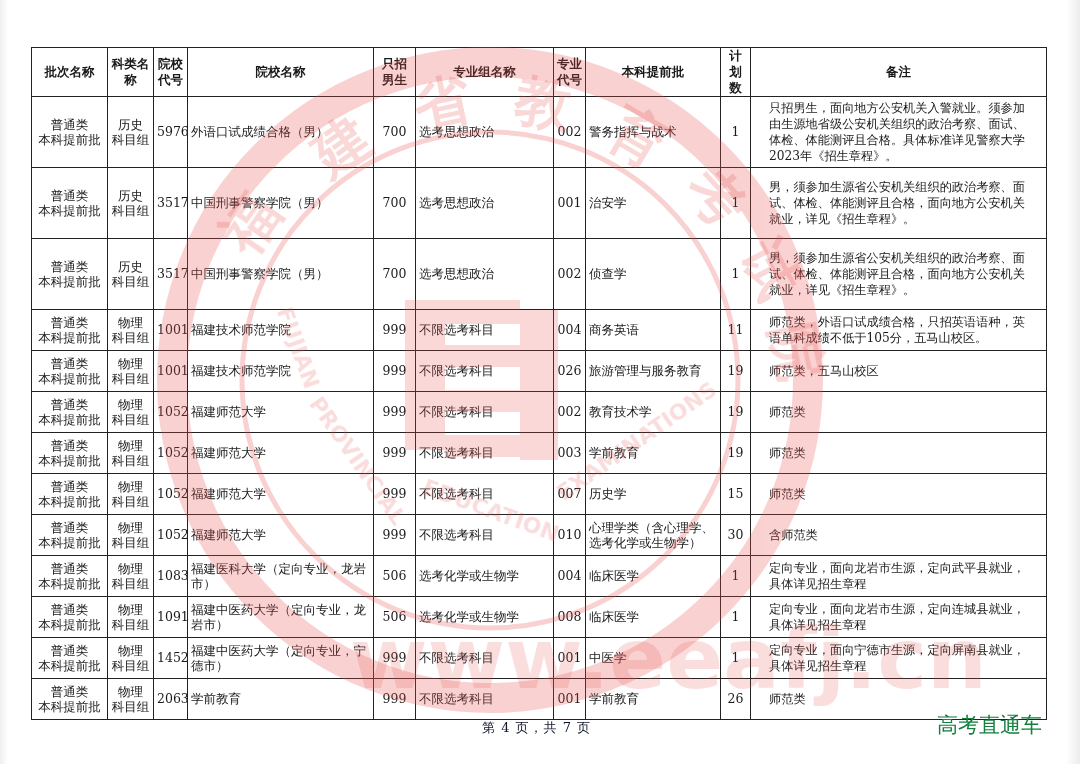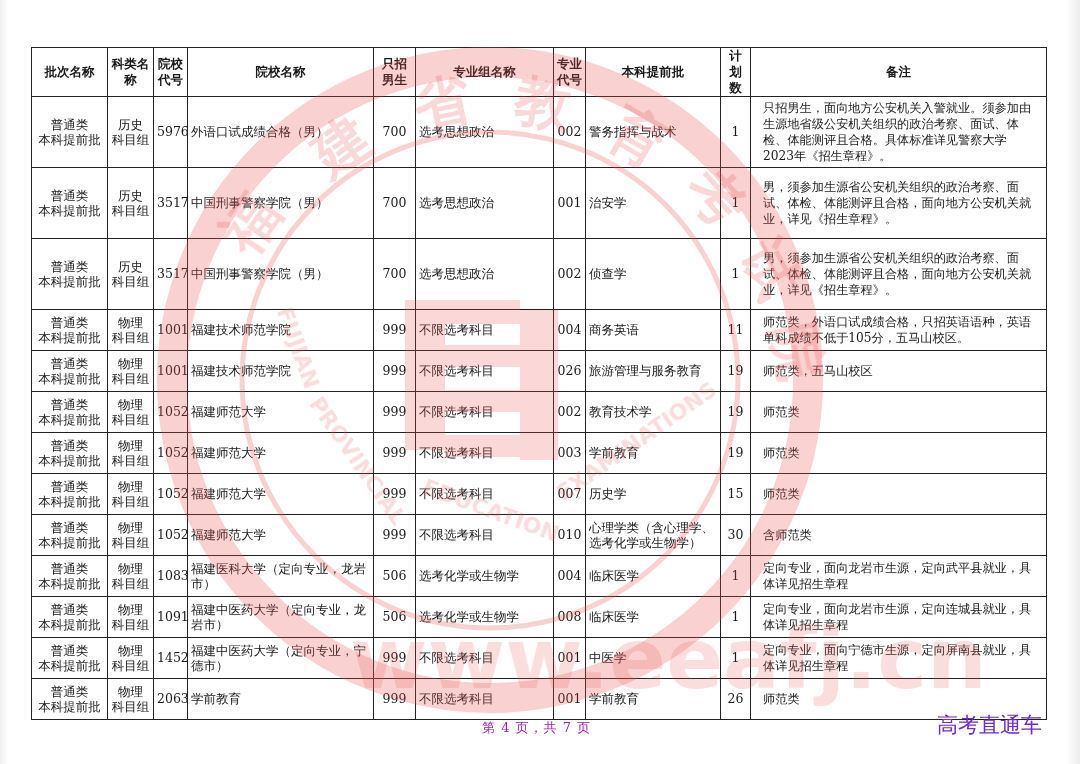--- a/index.html
+++ b/index.html
@@ -16,30 +16,30 @@
     border:1.3px solid #222;
     font-size:12.5px; line-height:15.5px;
     padding:0 3px; vertical-align:middle; overflow:hidden;
   }
   th {
     font-family:"DejaVu Sans","Liberation Sans",sans-serif;
     font-weight:bold; font-size:12.5px; text-align:center; height:46px; line-height:16px;
   }
   td.c { text-align:center; }
   td.l { text-align:left; }
-  td.note { text-align:left; font-size:12.2px; line-height:16px; padding:2px 12px; }
+  td.note { text-align:left; font-size:12.2px; line-height:16px; padding:2px 18px; }
   tr.tall td { height:66px; }
   tr.norm td { height:36px; }
   .footer-page {
     position:absolute; left:482px; top:719px; font-size:13px; z-index:3;
-    font-family:"DejaVu Serif","Liberation Serif",serif; color:#a21caf; letter-spacing:1px;
+    font-family:"DejaVu Serif","Liberation Serif",serif; color:#0f172a; letter-spacing:1px;
   }
   .brand {
     position:absolute; left:937px; top:711px; font-size:21px; z-index:3;
-    font-family:"DejaVu Sans","Liberation Sans",sans-serif; color:#6d28d9; font-weight:normal;
+    font-family:"DejaVu Sans","Liberation Sans",sans-serif; color:#15803d; font-weight:normal;
   }
   .left-shadow { position:absolute; left:0; top:0; width:8px; height:764px; background:linear-gradient(to right,#efefef,#fff); }
   .right-shadow { position:absolute; right:0; top:0; width:14px; height:764px; background:linear-gradient(to left,#ececec,#fff); }
 </style>
 </head>
 <body>
 
 <div class="left-shadow"></div>
 <div class="right-shadow"></div>
 

